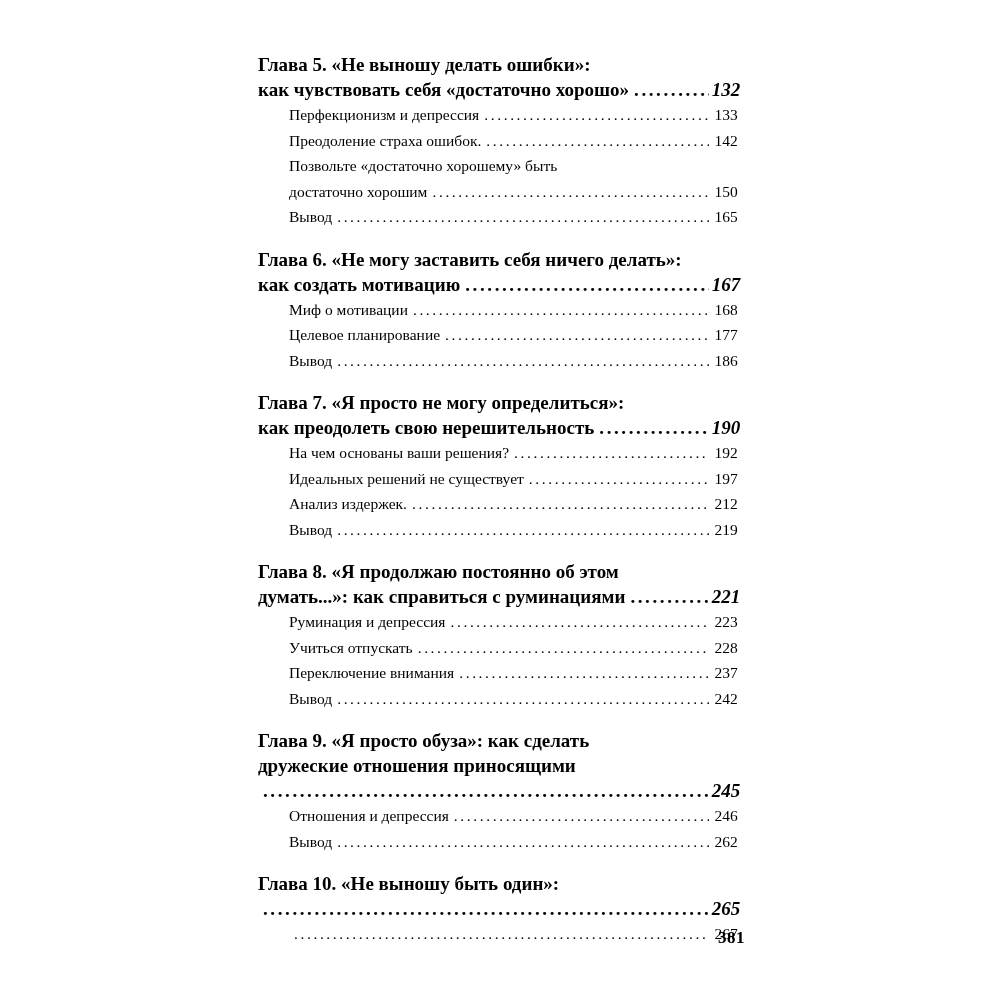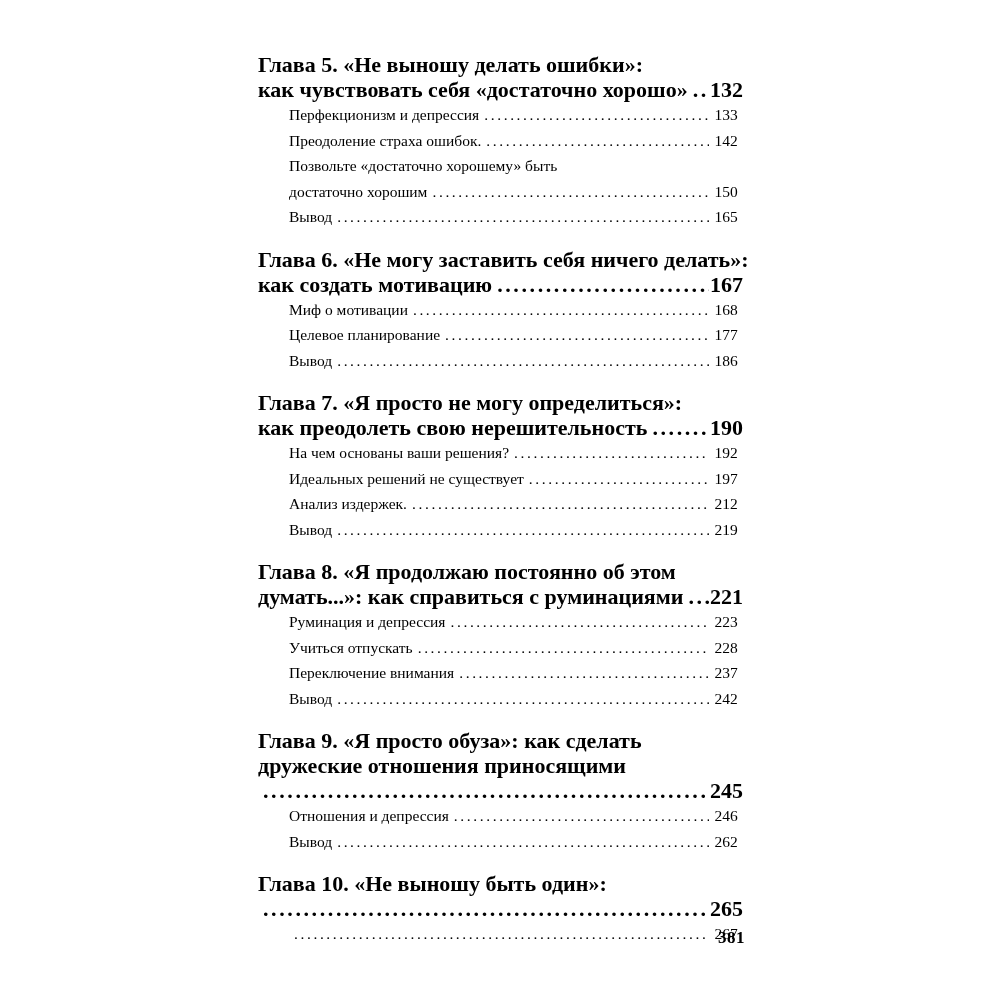--- a/index.html
+++ b/index.html
@@ -25,41 +25,42 @@
     width: 485px;
   }
   .chapter-block {
     margin-bottom: 17px;
   }
   
   .ch-line {
     display: flex;
     align-items: baseline;
     font-weight: bold;
-    font-size: 22px;
+    font-size: 19px;
     line-height: 25px;
     white-space: nowrap;
   }
   .ch-line .txt {
     flex: 0 0 auto;
   }
   .ch-line .leader {
     flex: 1 1 auto;
     overflow: hidden;
     white-space: nowrap;
     letter-spacing: 2.6px;
     font-weight: bold;
     padding: 0 3px 0 5px;
     color: #000;
   }
   .ch-line .pg {
     flex: 0 0 auto;
     font-weight: bold;
-    text-align: right;
+    text-align: center;
     min-width: 34px;
+    font-style: italic;
   }
   .ch-line.no-leader .leader {
     visibility: hidden;
   }
   
   .sec-line {
     display: flex;
     align-items: baseline;
     font-weight: normal;
     font-size: 15.5px;

